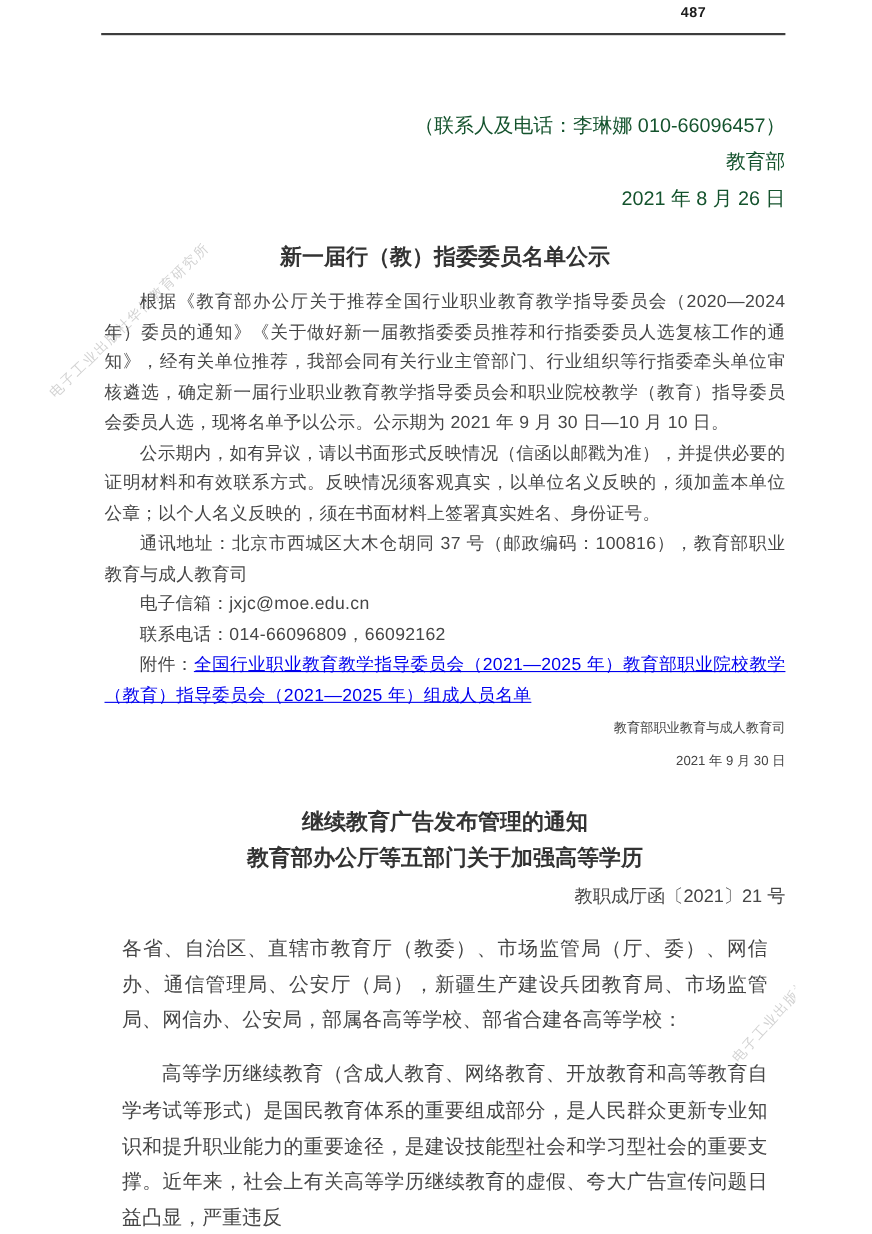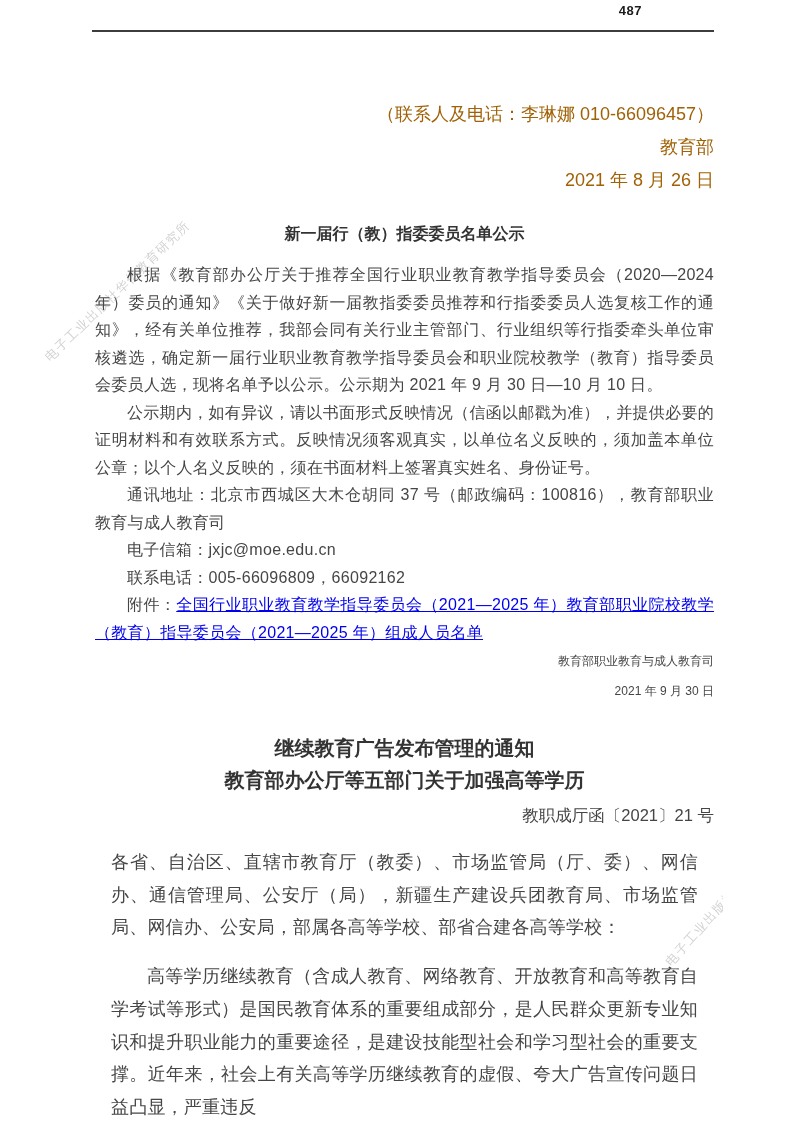--- a/index.html
+++ b/index.html
@@ -25,27 +25,27 @@
     font-size:12.5px;color:#d2d2d2;letter-spacing:1.5px;
     white-space:nowrap;pointer-events:none;user-select:none;
   }
   .wm-left{left:20px;top:283px;transform:rotate(-44deg);}
   .wm-right{left:636px;top:883px;transform:rotate(-48deg);}
   .content{
     position:absolute;left:95px;top:98px;width:619px;
   }
   .meta-right{
     text-align:right;
-    font-size:18px;line-height:33px;color:#a16207;
+    font-size:18px;line-height:33px;color:#14532d;
     white-space:nowrap;
   }
   .doc-title{
     margin:22px 0 12px 0;
     text-align:center;
-    font-size:16px;line-height:30px;font-weight:700;color:#333333;
+    font-size:20px;line-height:30px;font-weight:700;color:#333333;
   }
   .doc-title-2{
     margin:26px 0 0 0;
     text-align:center;
     font-size:20px;line-height:32px;font-weight:700;color:#333333;
   }
   .body-para{
     margin:0;
     font-size:16px;line-height:27.5px;letter-spacing:0.3px;
     text-align:justify;text-indent:2em;color:#464646;
@@ -86,21 +86,21 @@
 
     <div class="meta-right">（联系人及电话：李琳娜 010-66096457）</div>
     <div class="meta-right">教育部</div>
     <div class="meta-right">2021 年 8 月 26 日</div>
 
     <div class="doc-title">新一届行（教）指委委员名单公示</div>
     <p class="body-para">根据《教育部办公厅关于推荐全国行业职业教育教学指导委员会（2020—2024 年）委员的通知》《关于做好新一届教指委委员推荐和行指委委员人选复核工作的通知》，经有关单位推荐，我部会同有关行业主管部门、行业组织等行指委牵头单位审核遴选，确定新一届行业职业教育教学指导委员会和职业院校教学（教育）指导委员会委员人选，现将名单予以公示。公示期为 2021 年 9 月 30 日—10 月 10 日。</p>
     <p class="body-para">公示期内，如有异议，请以书面形式反映情况（信函以邮戳为准），并提供必要的证明材料和有效联系方式。反映情况须客观真实，以单位名义反映的，须加盖本单位公章；以个人名义反映的，须在书面材料上签署真实姓名、身份证号。</p>
     <p class="body-para">通讯地址：北京市西城区大木仓胡同 37 号（邮政编码：100816），教育部职业教育与成人教育司</p>
     <p class="body-para">电子信箱：jxjc@moe.edu.cn</p>
-    <p class="body-para">联系电话：005-66096809，66092162</p>
+    <p class="body-para">联系电话：014-66096809，66092162</p>
     <p class="body-para"><span>附件：</span><a class="attach-link" href="#">全国行业职业教育教学指导委员会（2021—2025 年）教育部职业院校教学（教育）指导委员会（2021—2025 年）组成人员名单</a></p>
     <div class="meta-right-2">教育部职业教育与成人教育司</div>
     <div class="meta-right-2">2021 年 9 月 30 日</div>
 
     <div class="doc-title-2">
       <div>继续教育广告发布管理的通知</div>
       <div>教育部办公厅等五部门关于加强高等学历</div>
     </div>
     <div class="doc-number">教职成厅函〔2021〕21 号</div>
     <p class="body-para-lg salutation">各省、自治区、直辖市教育厅（教委）、市场监管局（厅、委）、网信办、通信管理局、公安厅（局），新疆生产建设兵团教育局、市场监管局、网信办、公安局，部属各高等学校、部省合建各高等学校：</p>

